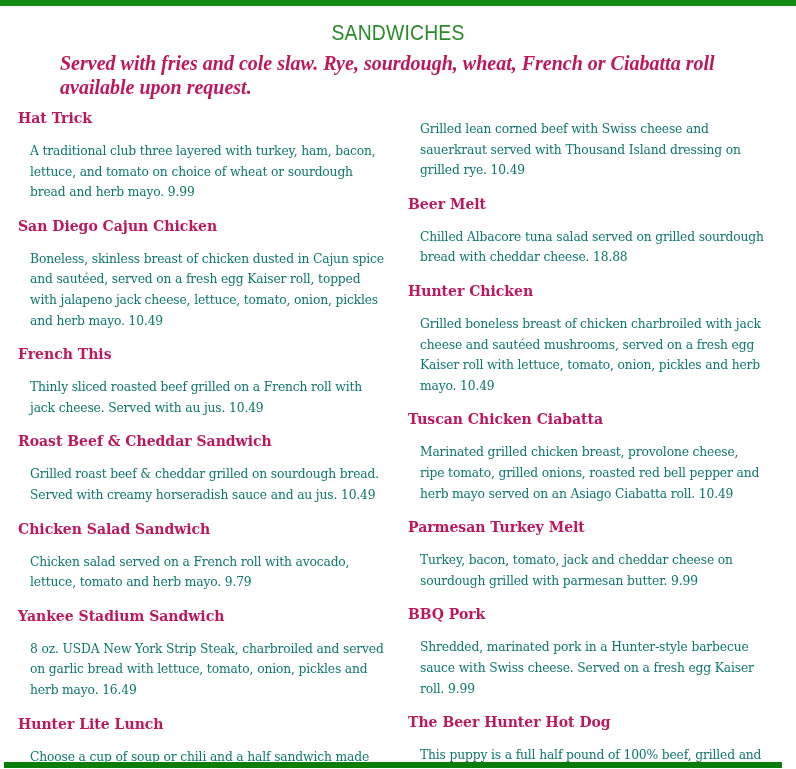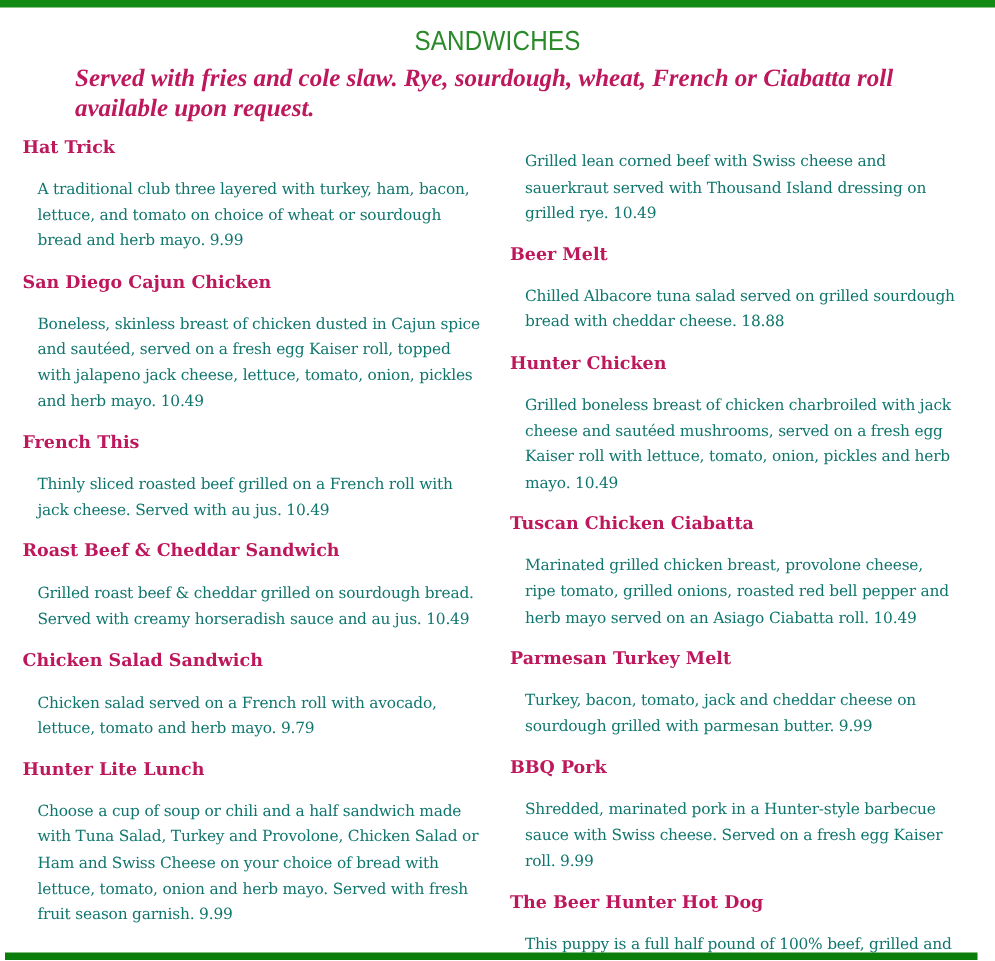--- a/index.html
+++ b/index.html
@@ -105,20 +105,24 @@
     <div class="item-desc">Thinly sliced roasted beef grilled on a French roll with jack cheese.  Served with au jus.  10.49</div>
   </div>
   <div class="item" style="margin-bottom:6px">
     <div class="item-name">Roast Beef &amp; Cheddar Sandwich</div>
     <div class="item-desc">Grilled roast  beef &amp; cheddar grilled on sourdough bread. Served with creamy horseradish sauce and au jus. 10.49</div>
   </div>
   <div class="item" style="margin-bottom:3px">
     <div class="item-name">Chicken Salad Sandwich</div>
     <div class="item-desc">Chicken salad served on a French roll with avocado, lettuce, tomato and herb mayo. 9.79</div>
   </div>
+  <div class="item" style="margin-bottom:5px">
+    <div class="item-name">Yankee Stadium Sandwich</div>
+    <div class="item-desc">8 oz. USDA New York Strip Steak, charbroiled and served on garlic bread with lettuce, tomato, onion, pickles and herb mayo.  16.49</div>
+  </div>
   <div class="item">
     <div class="item-name" style="margin-bottom:5px">Hunter Lite Lunch</div>
     <div class="item-desc centered">Choose a cup of soup or chili and a half sandwich made with Tuna Salad, Turkey and Provolone, Chicken Salad or Ham and Swiss Cheese on your choice of bread with lettuce, tomato, onion and herb mayo.  Served with fresh fruit season garnish.  9.99</div>
   </div>
 </div>
 
 <div class="col col-right">
   <div class="item" style="margin-bottom:4px">
     <div class="item-desc">Grilled lean corned beef with Swiss cheese and sauerkraut served with Thousand Island dressing on grilled rye.  10.49</div>
   </div>

